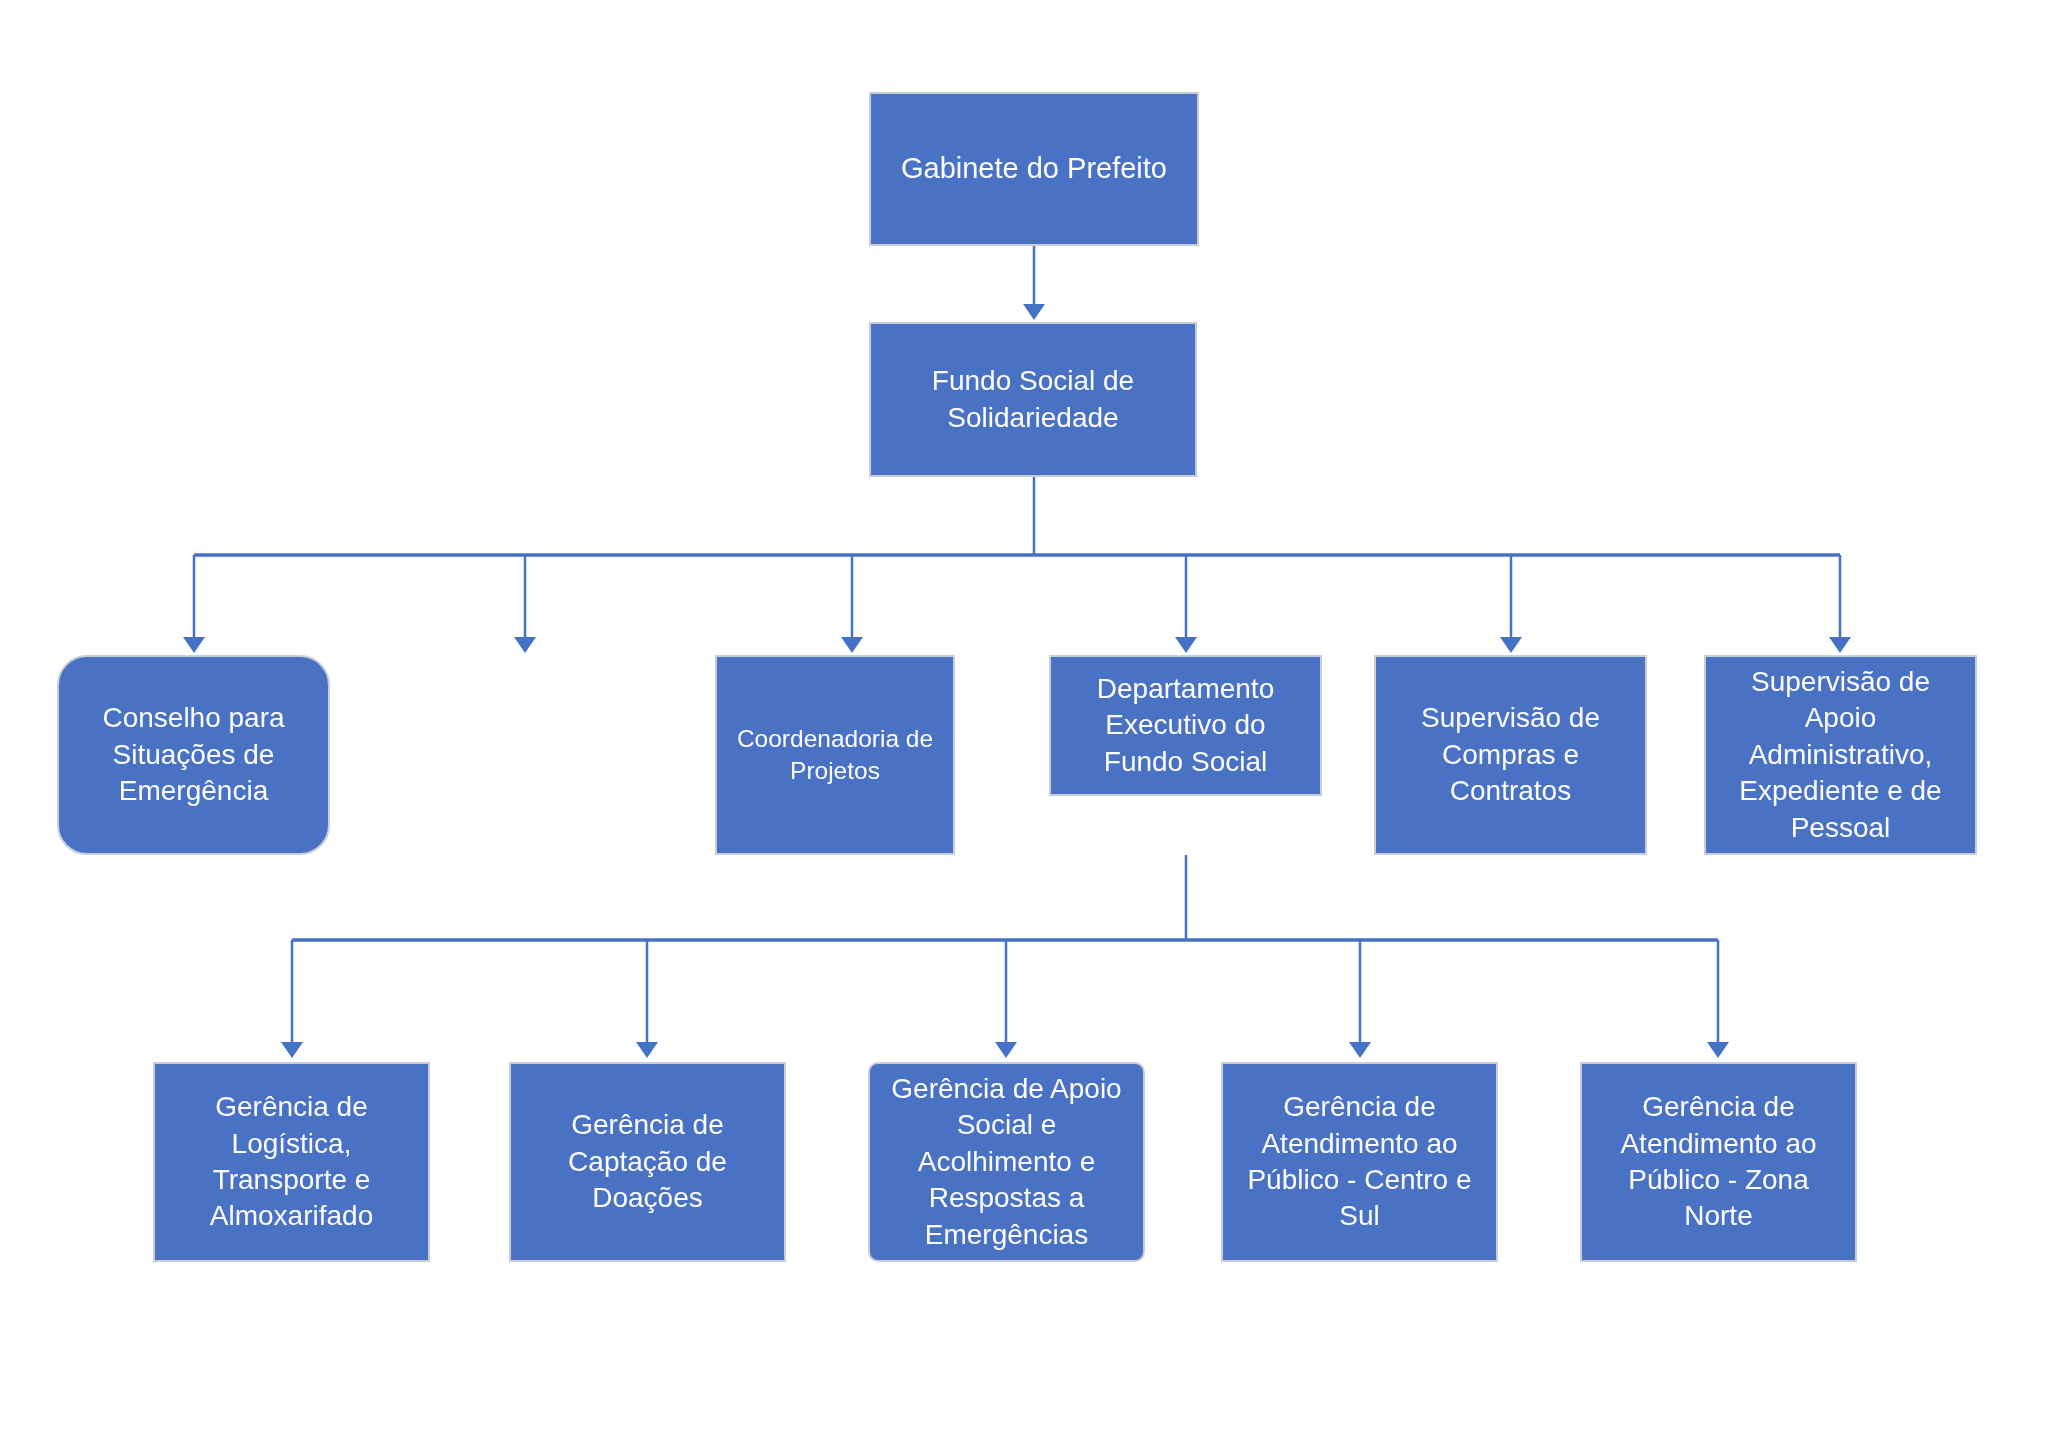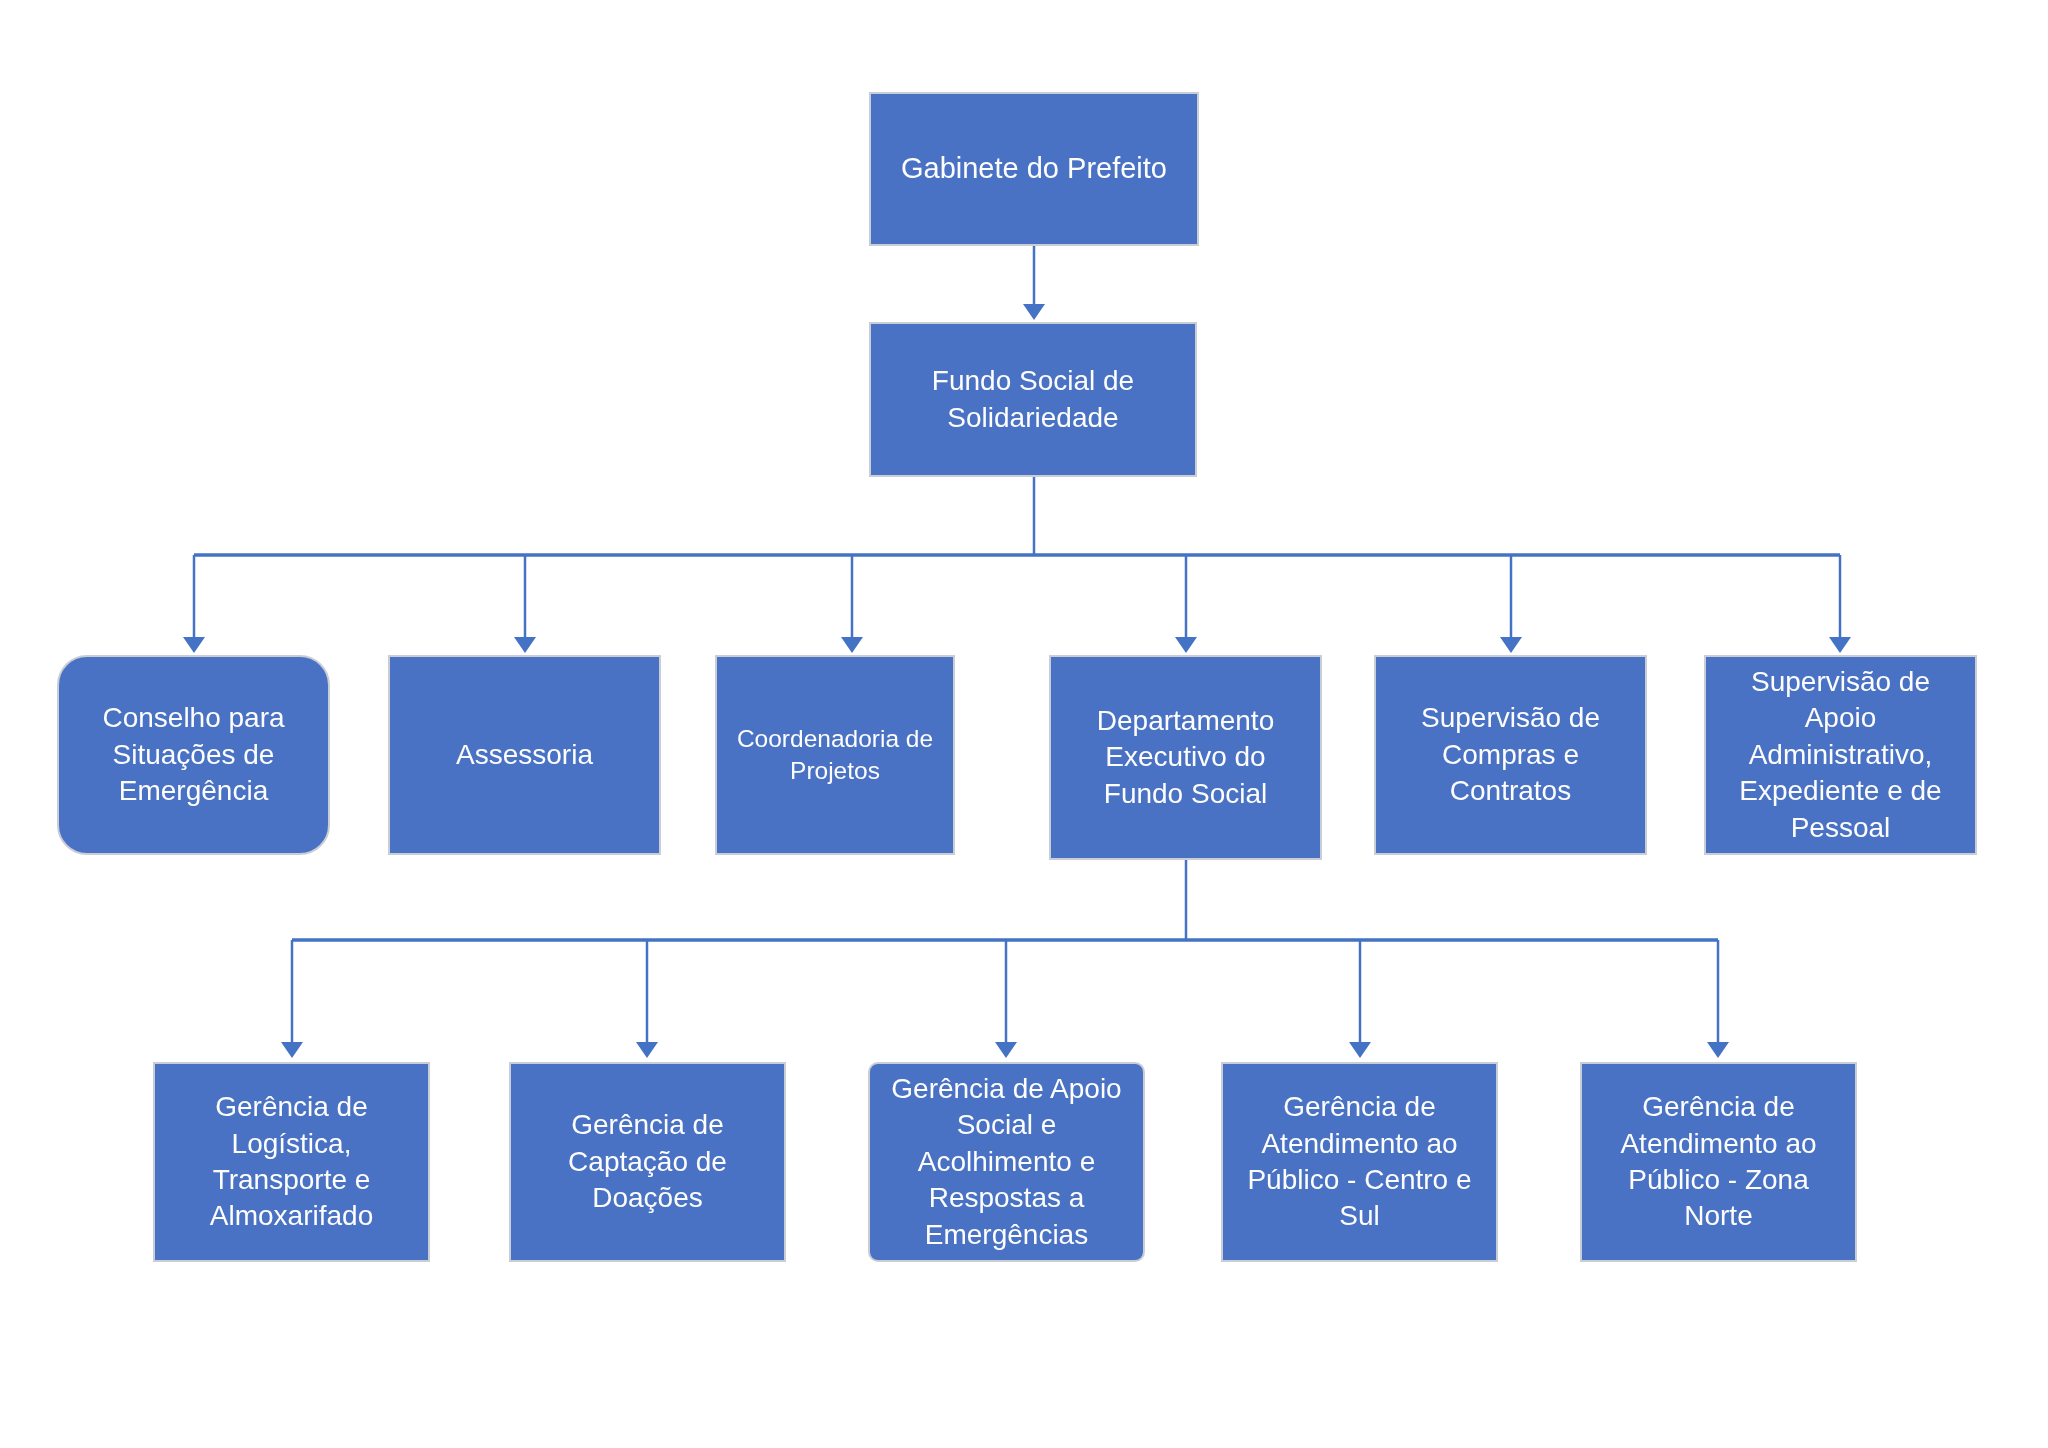--- a/index.html
+++ b/index.html
@@ -101,28 +101,25 @@
   <div class="node f-md" style="left:869px; top:322px; width:328px; height:155px;">
     <span class="label">Fundo Social de
 Solidariedade</span>
   </div>
 
   <div class="node f-md" style="left:57px; top:655px; width:273px; height:200px;border-radius:30px;">
     <span class="label">Conselho para
 Situações de
 Emergência</span>
   </div>
-  <div class="node f-md" style="left:388px; top:655px; width:273px; height:200px;">
-    <span class="label">Assessoria</span>
-  </div>
   <div class="node f-sm" style="left:715px; top:655px; width:240px; height:200px;">
     <span class="label">Coordenadoria de
 Projetos</span>
   </div>
-  <div class="node f-md" style="left:1049px; top:655px; width:273px; height:205px;">
+  <div class="node f-md" style="left:1049px; top:655px; width:273px; height:141px;">
     <span class="label">Departamento
 Executivo do
 Fundo Social</span>
   </div>
   <div class="node f-md" style="left:1374px; top:655px; width:273px; height:200px;">
     <span class="label">Supervisão de
 Compras e
 Contratos</span>
   </div>
   <div class="node f-md" style="left:1704px; top:655px; width:273px; height:200px;">

